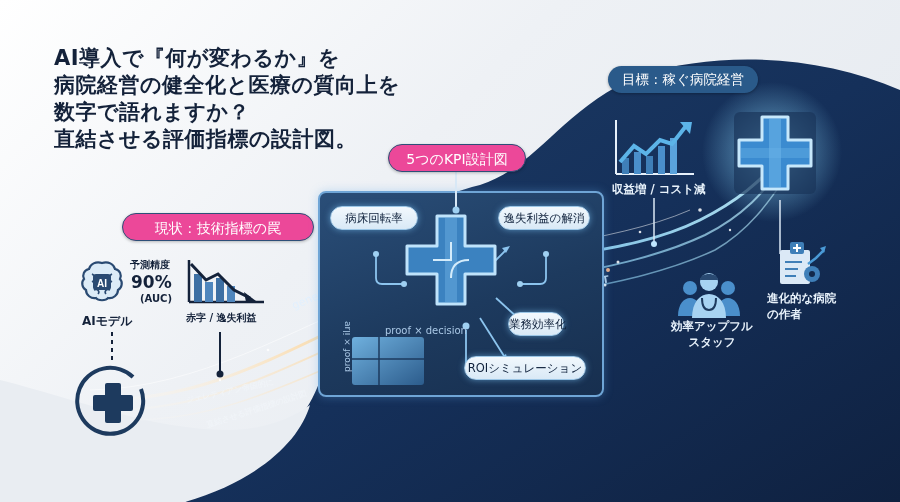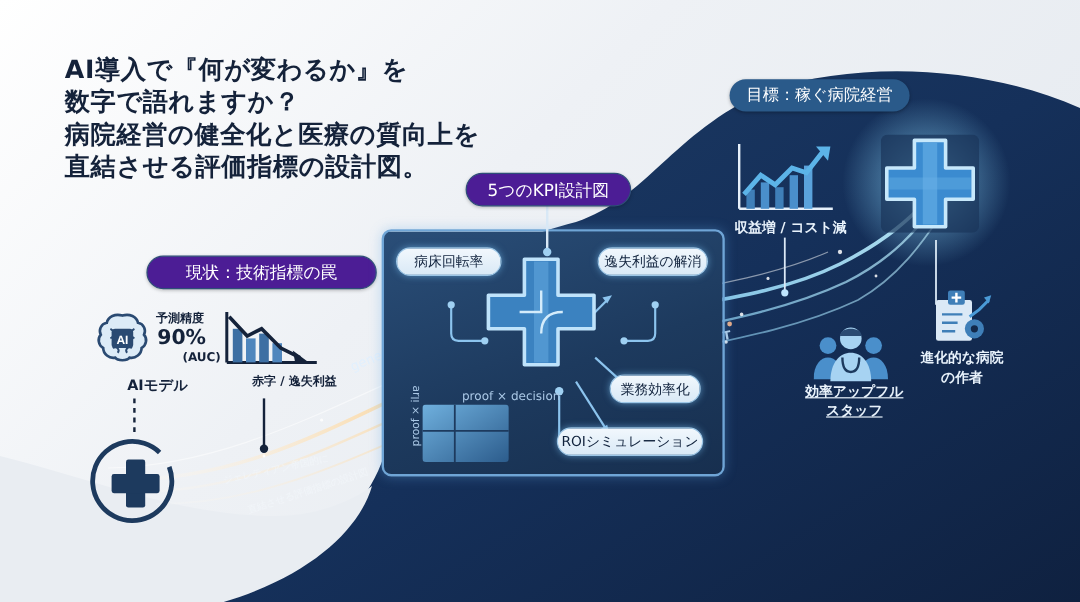--- a/index.html
+++ b/index.html
@@ -24,64 +24,64 @@
 
   
   .pill {
     position: absolute;
     border-radius: 16px;
     font-weight: normal;
     white-space: nowrap;
     text-align: center;
   }
   .pill-dark {
-    background: #4c1d95; color: #ffffff;
+    background: #ec4899; color: #ffffff;
     border: 1px solid #2e4f78;
     box-shadow: 0 1px 3px rgba(0,0,0,.25);
   }
   .pill-current { left: 122px; top: 213px; width: 192px; height: 28px; font-size: 14px; line-height: 28px; }
   .pill-kpi { left: 388px; top: 144px; width: 138px; height: 28px; font-size: 14px; line-height: 28px; }
   .pill-goal {
     left: 608px; top: 66px; width: 150px; height: 27px; font-size: 13.5px; line-height: 27px;
     background: #2a5a8a; color: #ffffff; box-shadow: 0 1px 3px rgba(0,0,0,.3);
   }
   .pill-light {
     background: linear-gradient(180deg,#f2f8fd,#d9e9f6);
     color: #10223c;
     border: 1px solid #9cc6e6;
     box-shadow: 0 0 6px rgba(120,190,240,.6);
     font-size: 11.5px;
     height: 24px; line-height: 22px;
   }
   .kpi-1 { left: 330px; top: 206px; width: 88px; }
   .kpi-2 { left: 498px; top: 206px; width: 92px; }
-  .kpi-3 { left: 508px; top: 312px; width: 76px; }
+  .kpi-3 { left: 508px; top: 312px; width: 56px; }
   .kpi-4 { left: 464px; top: 356px; width: 122px; }
 
   
   .kpi-panel {
     left: 318px; top: 191px; width: 286px; height: 206px;
     border: 2px solid #6fa5d6; border-radius: 8px;
     background: linear-gradient(160deg,#2a4e78 0%,#1d3a5e 55%,#172f4f 100%);
     box-shadow: 0 0 10px rgba(100,170,230,.35);
   }
 
   
   .label { position: absolute; white-space: nowrap; font-weight: bold; }
-  .dark-label { color: #14223a; margin-left: 24px; }
+  .dark-label { color: #14223a; }
   .white-label { color: #e8f2fb; }
 
   .ai-label { left: 82px; top: 313px; font-size: 12px; }
   .acc-title { left: 130px; top: 258px; font-size: 10px; color: #14223a; text-align: center; }
   .acc-value { left: 131px; top: 272px; font-size: 17px; color: #14223a; }
-  .acc-sub { left: 152px; top: 293px; font-size: 10px; color: #14223a; }
+  .acc-sub { left: 140px; top: 293px; font-size: 10px; color: #14223a; }
   .loss-label { left: 186px; top: 311px; font-size: 10px; }
   .rev-label { left: 612px; top: 182px; font-size: 11.5px; }
-  .staff-label { left: 671px; top: 318px; font-size: 11.5px; text-align: center; line-height: 16px; text-decoration: underline; }
-  .hosp-label { left: 767px; top: 290px; font-size: 11.5px; text-align: center; line-height: 16px; }
+  .staff-label { left: 671px; top: 318px; font-size: 11.5px; text-align: center; line-height: 16px; }
+  .hosp-label { left: 767px; top: 290px; font-size: 11.5px; line-height: 16px; }
 
   .proof-label { left: 352px; top: 325px; font-size: 10px; color: #aac8e6; font-weight: normal; padding-left: 33px; }
   .proof-side { left: 342px; top: 372px; font-size: 9px; color: #aac8e6; font-weight: normal; transform: rotate(-90deg); transform-origin: left top; }
 
   .stream-text { position: absolute; white-space: nowrap; color: #ffffff; font-size: 10px; opacity: .85; }
   .gen-metrics { left: 290px; top: 300px; transform: rotate(-22deg); transform-origin: left top; color: #e0f0ff; font-size: 11px; }
   .stream-1 { left: 185px; top: 395px; transform: rotate(-12deg); transform-origin: left top; color: #f2f6fa; font-size: 8px; }
   .stream-2 { left: 205px; top: 420px; transform: rotate(-18deg); transform-origin: left top; color: #f2f6fa; font-size: 8px; }
   .stream-3 { left: 540px; top: 270px; transform: rotate(-8deg); transform-origin: left top; color: #9fc0de; font-size: 7px; }
   .stream-4 { left: 548px; top: 283px; transform: rotate(-10deg); transform-origin: left top; color: #cfeaff; font-size: 10px; font-weight: bold; }
@@ -135,22 +135,22 @@
       <circle cx="605" cy="285" r="1.5"></circle>
   </g>
   <g fill="#ffb88a" opacity="0.9">
     <circle cx="338" cy="262" r="1.8"></circle>
       <circle cx="608" cy="270" r="2"></circle>
   </g>
 </svg>
 
 <div class="abs headline">
   <div>AI導入で『何が変わるか』を</div>
+  <div>病院経営の健全化と医療の質向上を</div>
   <div>数字で語れますか？</div>
-  <div>病院経営の健全化と医療の質向上を</div>
   <div>直結させる評価指標の設計図。</div>
 </div>
 
 <div class="pill pill-dark pill-current">現状：技術指標の罠</div>
 
 <svg class="icon" style="left:78px;top:258px;width:48px;height:48px" viewBox="0 0 48 48">
   <path d="M24 5 C18 3,12 6,11 11 C6 12,4 17,6 21 C3 24,4 30,8 32 C8 37,13 41,18 40 C20 43,28 43,30 40 C35 41,40 37,40 32 C44 30,45 24,42 21 C44 17,42 12,37 11 C36 6,30 3,24 5 Z" fill="#dcebf7" stroke="#2a4a72" stroke-width="2.2"></path>
   <path d="M14 16 C18 18,18 22,14 24 M34 16 C30 18,30 22,34 24 M16 32 C20 30,22 34,20 36 M32 32 C28 30,26 34,28 36" stroke="#2a4a72" stroke-width="1.6" fill="none"></path>
   <rect x="15" y="16" width="18" height="16" rx="3" fill="#2a4a72"></rect>
   <text x="24" y="28.5" text-anchor="middle" font-size="10" font-weight="bold" fill="#ffffff" font-family="Liberation Sans, sans-serif">AI</text>

